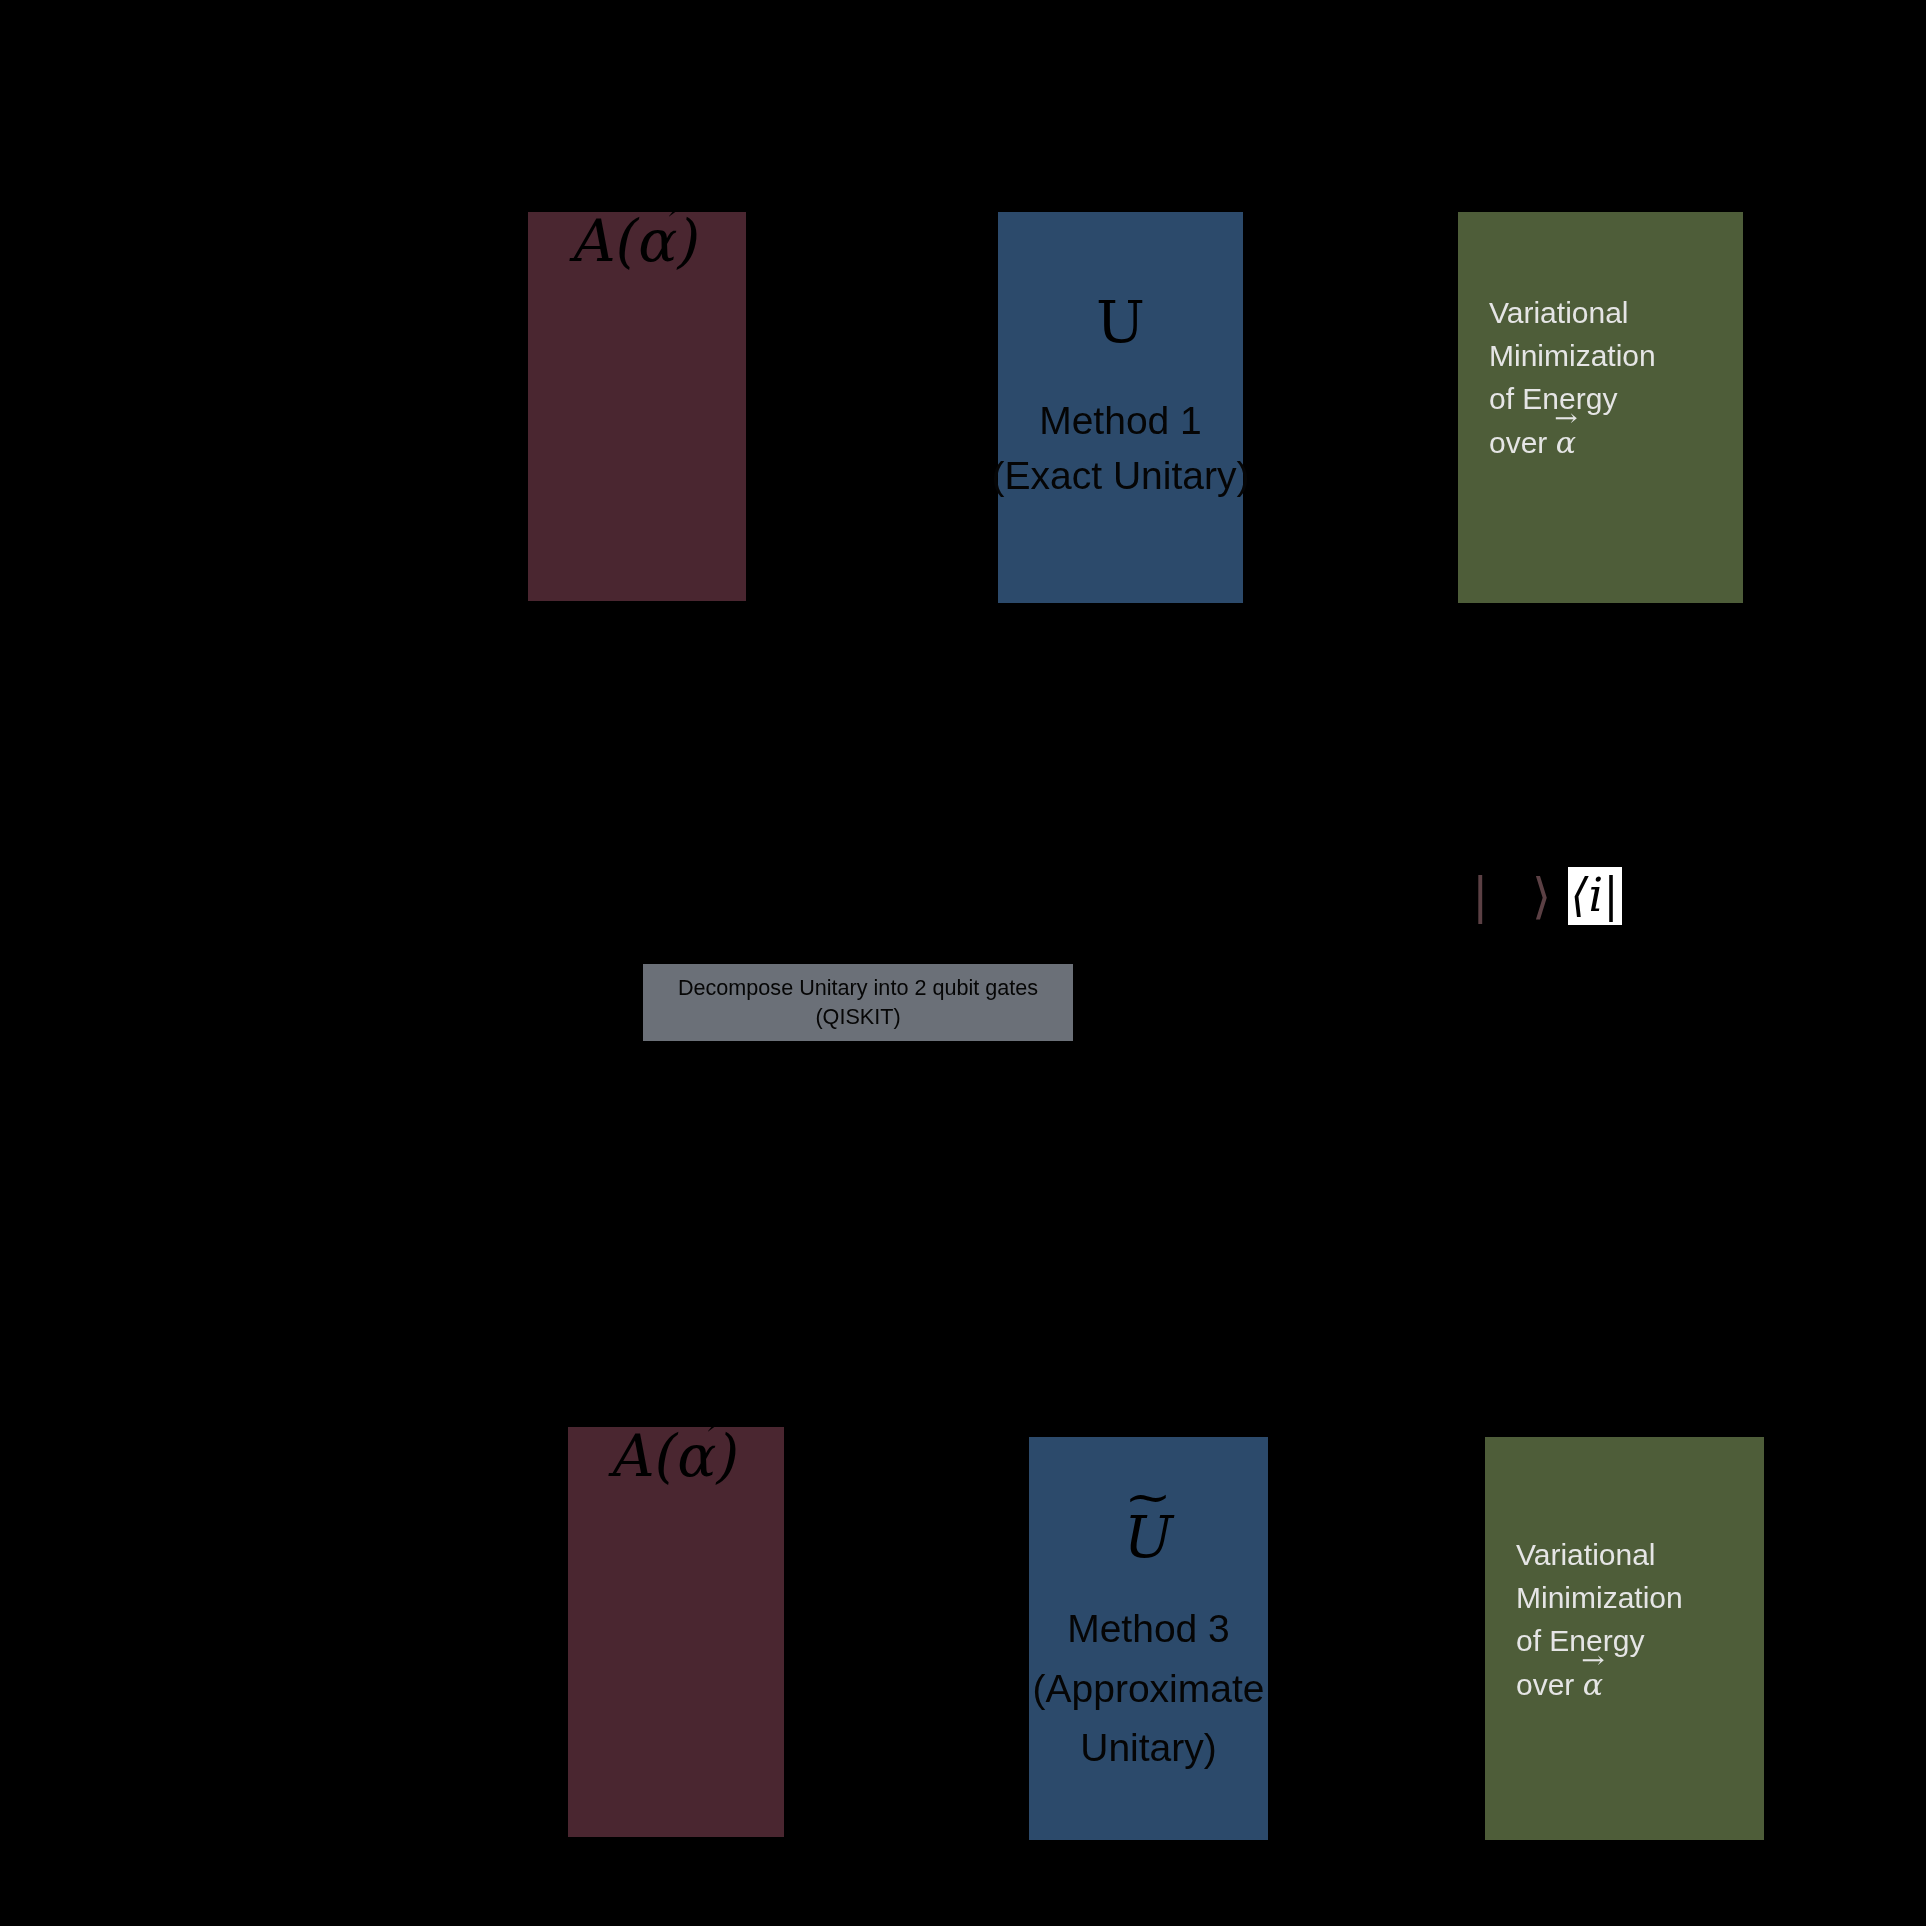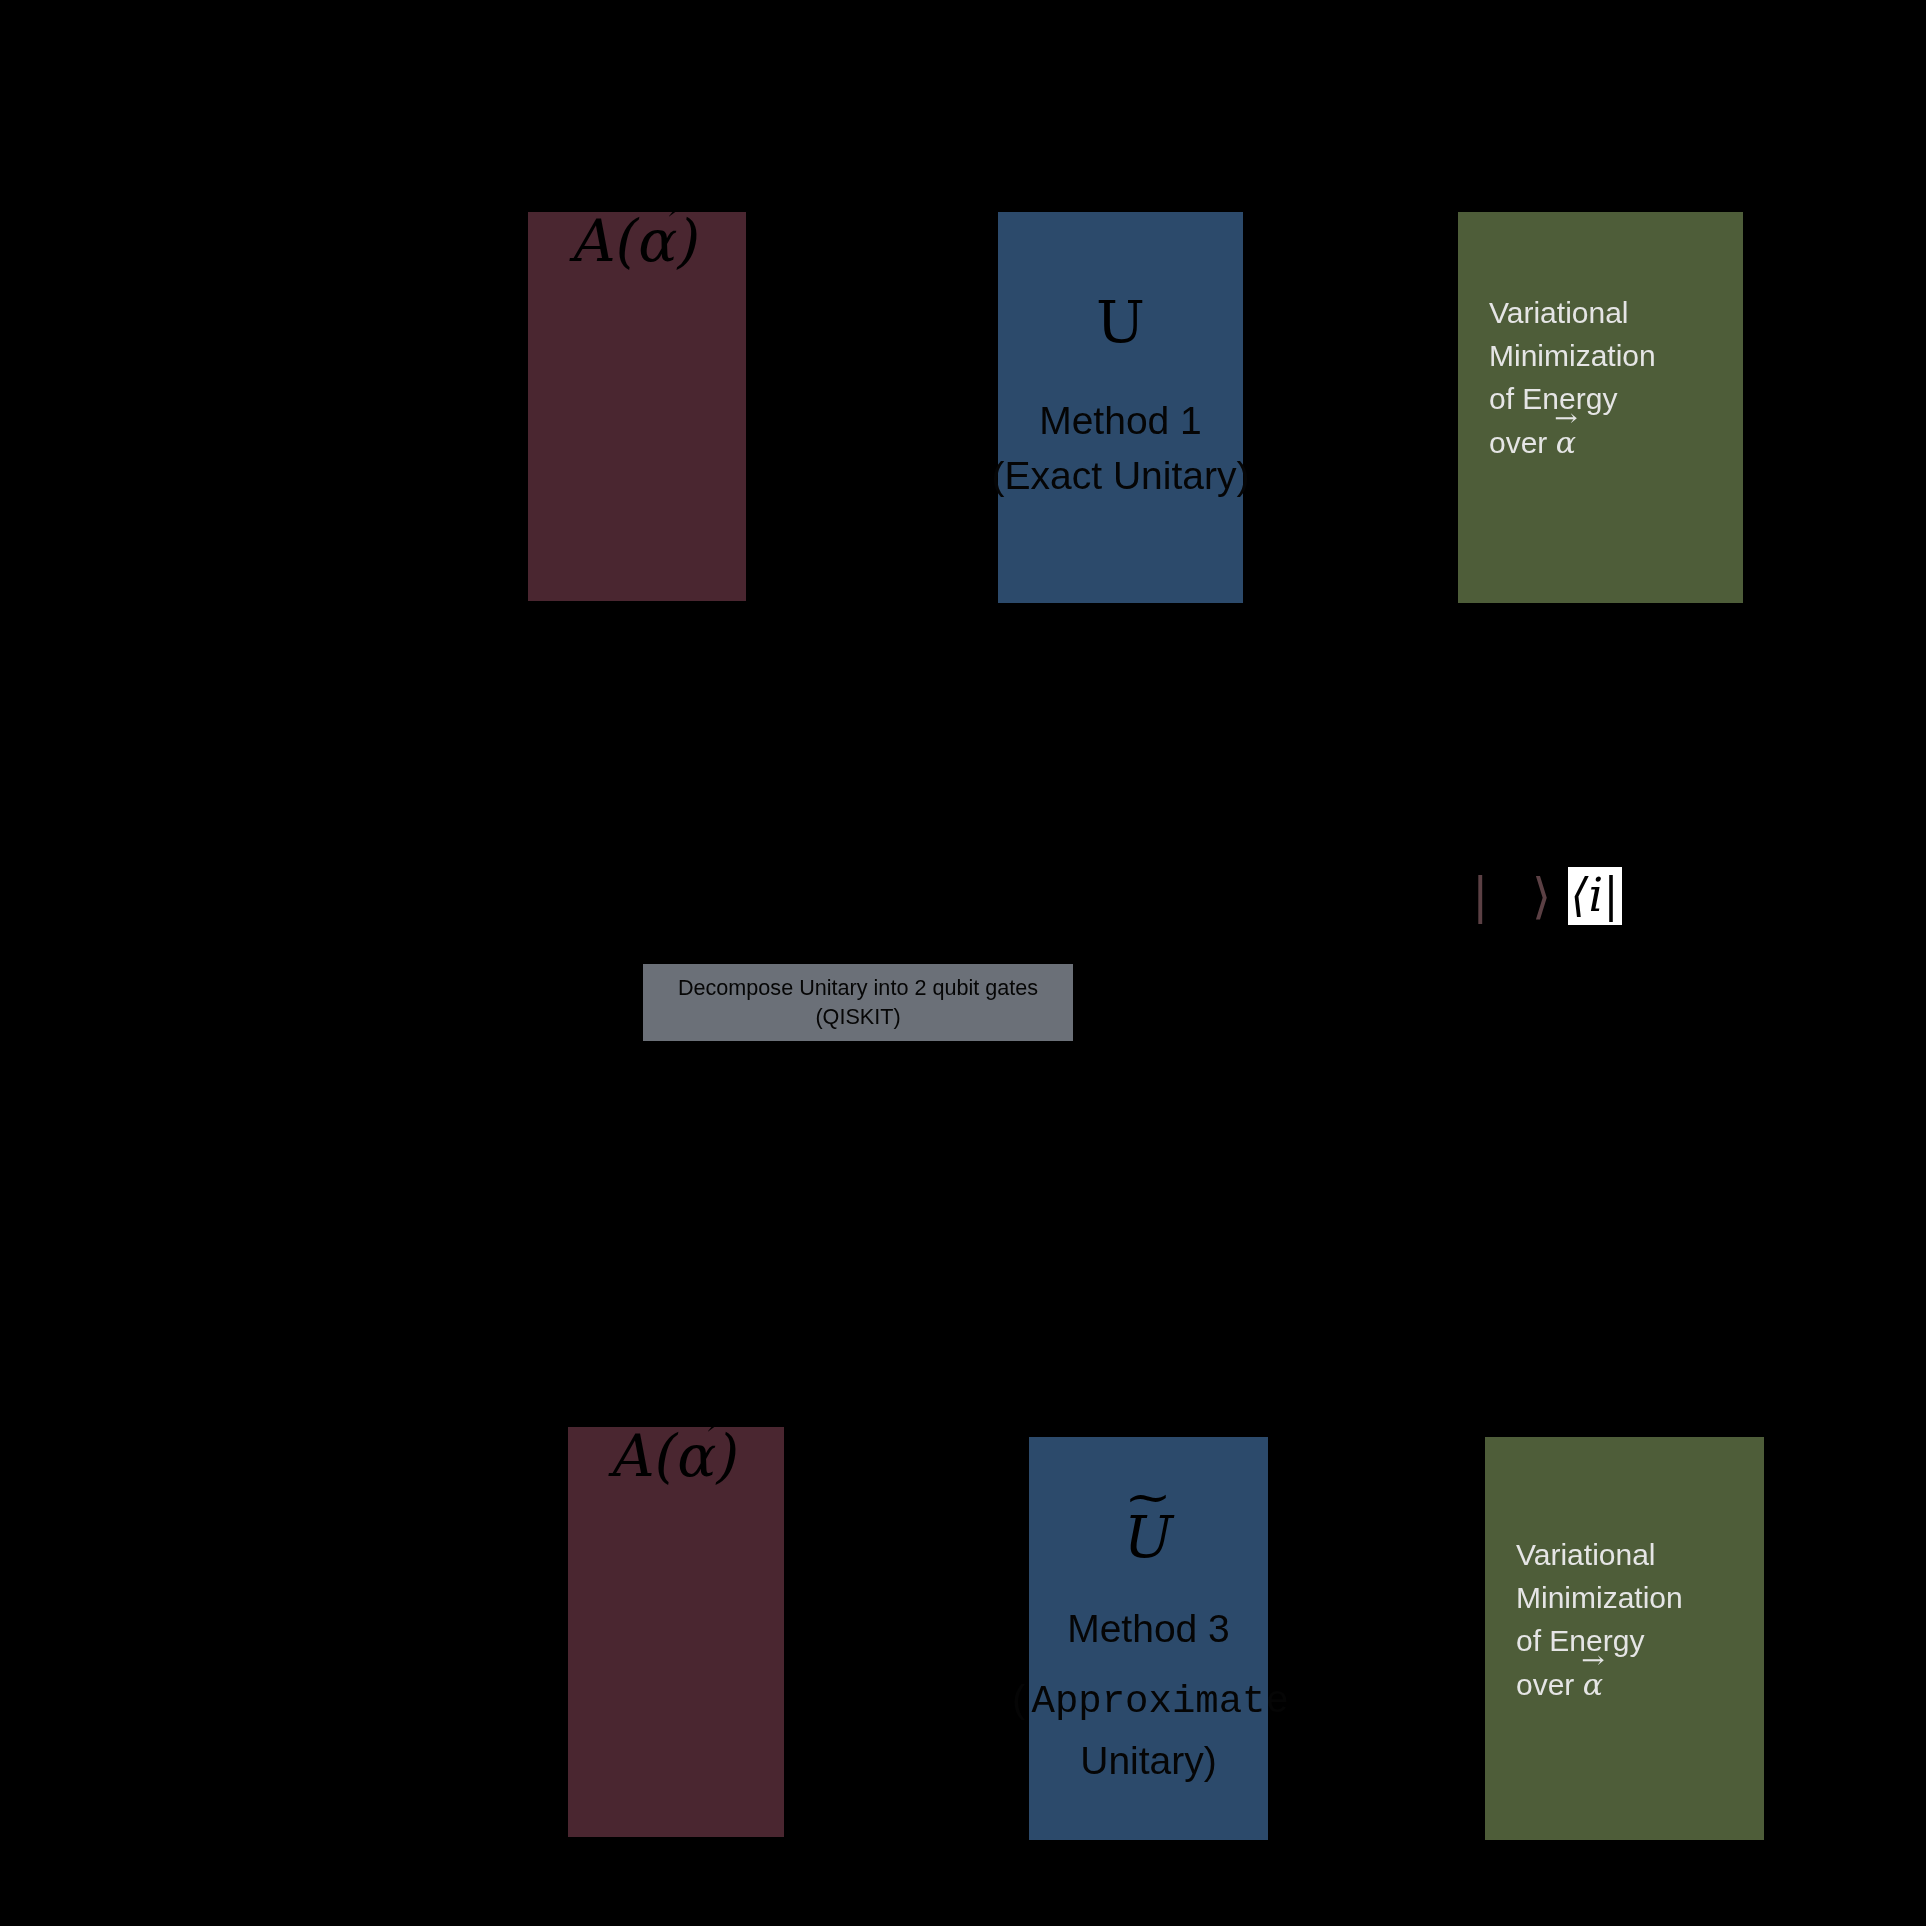--- a/index.html
+++ b/index.html
@@ -181,21 +181,21 @@
 
   <div class="box blk-ansatz" style="left:568px; top:1427px; width:216px; height:410px;">
     <div class="math-big">
       <span>A(</span><span class="vecarrow">α</span><span>)</span>
     </div>
   </div>
 
   <div class="box blk-unitary" style="left:1029px; top:1437px; width:239px; height:403px;">
     <div class="u-plain tilde-u" style="margin-top:71px; font-style:italic;">U</div>
     <div class="sub-label" style="margin-top:37px;">Method 3</div>
-    <div class="sub-label" style="margin-top:20px;font-family:Liberation Mono, monospace;">(Approximate</div>
+    <div class="sub-label" style="margin-top:7px;">(Approximate</div>
     <div class="sub-label" style="margin-top:7px;">Unitary)</div>
   </div>
 
   <div class="box blk-variational" style="left:1485px; top:1437px; width:279px; height:403px; justify-content:flex-start;">
     <div class="green-text" style="margin-top:96px;">
       <div>Variational</div>
       <div>Minimization</div>
       <div>of Energy</div>
       <div>
         <span>over </span><span class="alpha-vec-inline">α</span>

